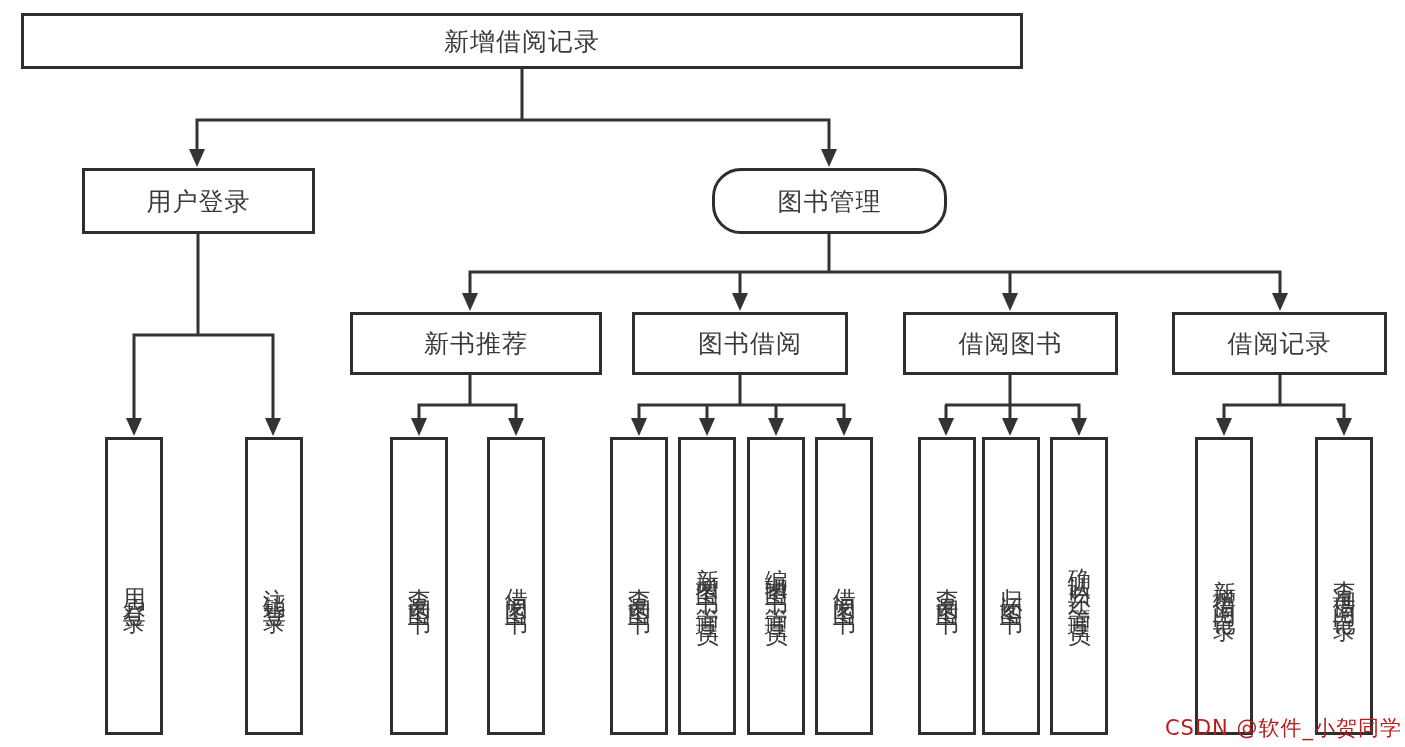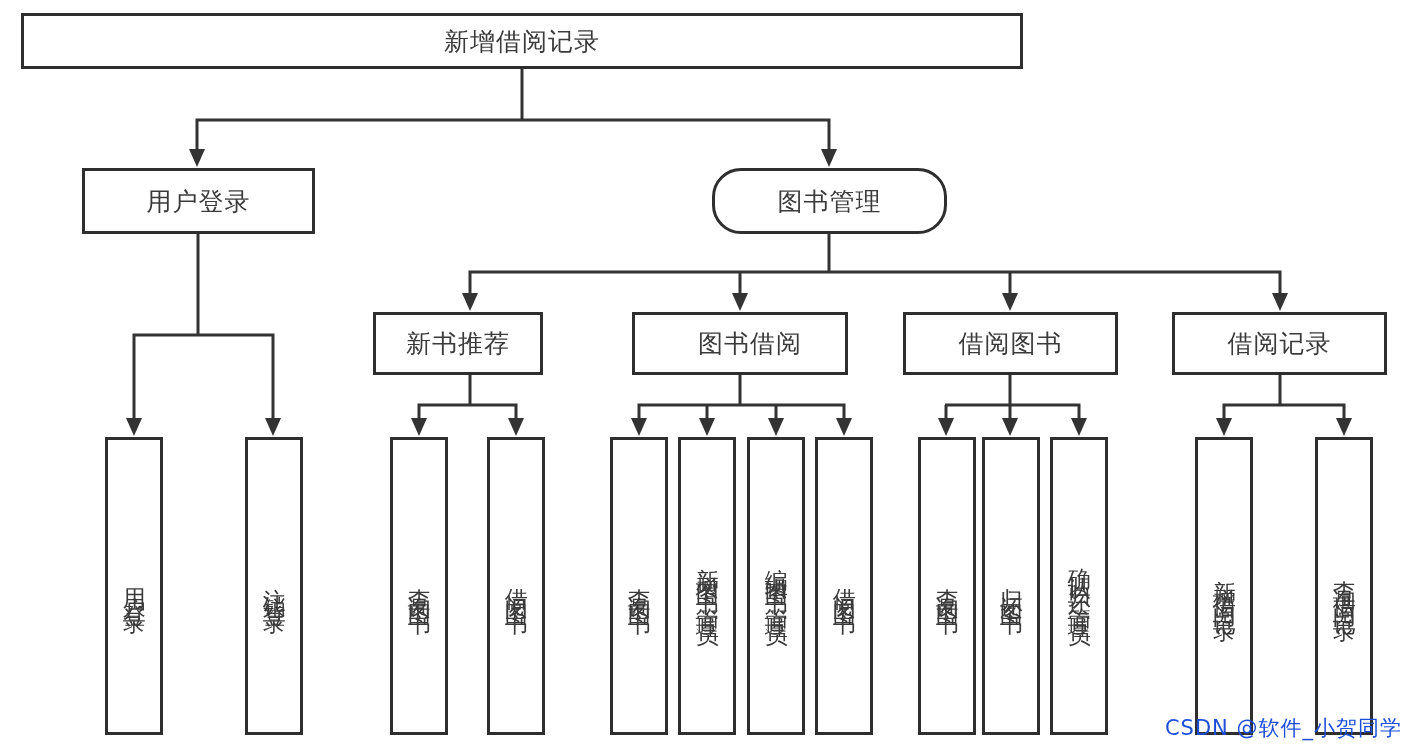--- a/index.html
+++ b/index.html
@@ -27,37 +27,37 @@
     text-orientation:mixed;
     font-size:23px;
     letter-spacing:8px;
     line-height:1.1;
     white-space:nowrap;
   }
   
   .p-root{left:21px;top:13px;width:1002px;height:56px;}
   .p-l2a{left:82px;top:168px;width:233px;height:66px;}
   .p-l2b{left:712px;top:168px;width:235px;height:66px;border-radius:29px;}
-  .p-l3a{left:373px;top:312px;width:170px;height:63px;}
+  .p-l3a{left:350px;top:312px;width:252px;height:63px;}
   .p-l3b{left:632px;top:312px;width:216px;height:63px;padding-left:20px;}
   .p-l3c{left:903px;top:312px;width:215px;height:63px;}
   .p-l3d{left:1172px;top:312px;width:215px;height:63px;}
   
   .p-lf1{left:105px;}  .p-lf2{left:245px;}
   .p-lf3{left:390px;}  .p-lf4{left:487px;}
   .p-lf5{left:610px;}  .p-lf6{left:678px;}
   .p-lf7{left:747px;}  .p-lf8{left:815px;}
   .p-lf9{left:918px;}  .p-lf10{left:982px;}
   .p-lf11{left:1050px;}
   .p-lf12{left:1195px;} .p-lf13{left:1315px;}
   #watermark{
     position:absolute;
     right:3px;top:714px;
     font-size:21px;
-    color:#1d4ed8;
+    color:#b91c1c;
     letter-spacing:1px;
     z-index:5;
     white-space:nowrap;
   }
   .cpath{stroke:#333333;stroke-width:3;fill:none;}
   .ahead{fill:#333333;stroke:none;}
 </style>
 </head>
 <body>
 

